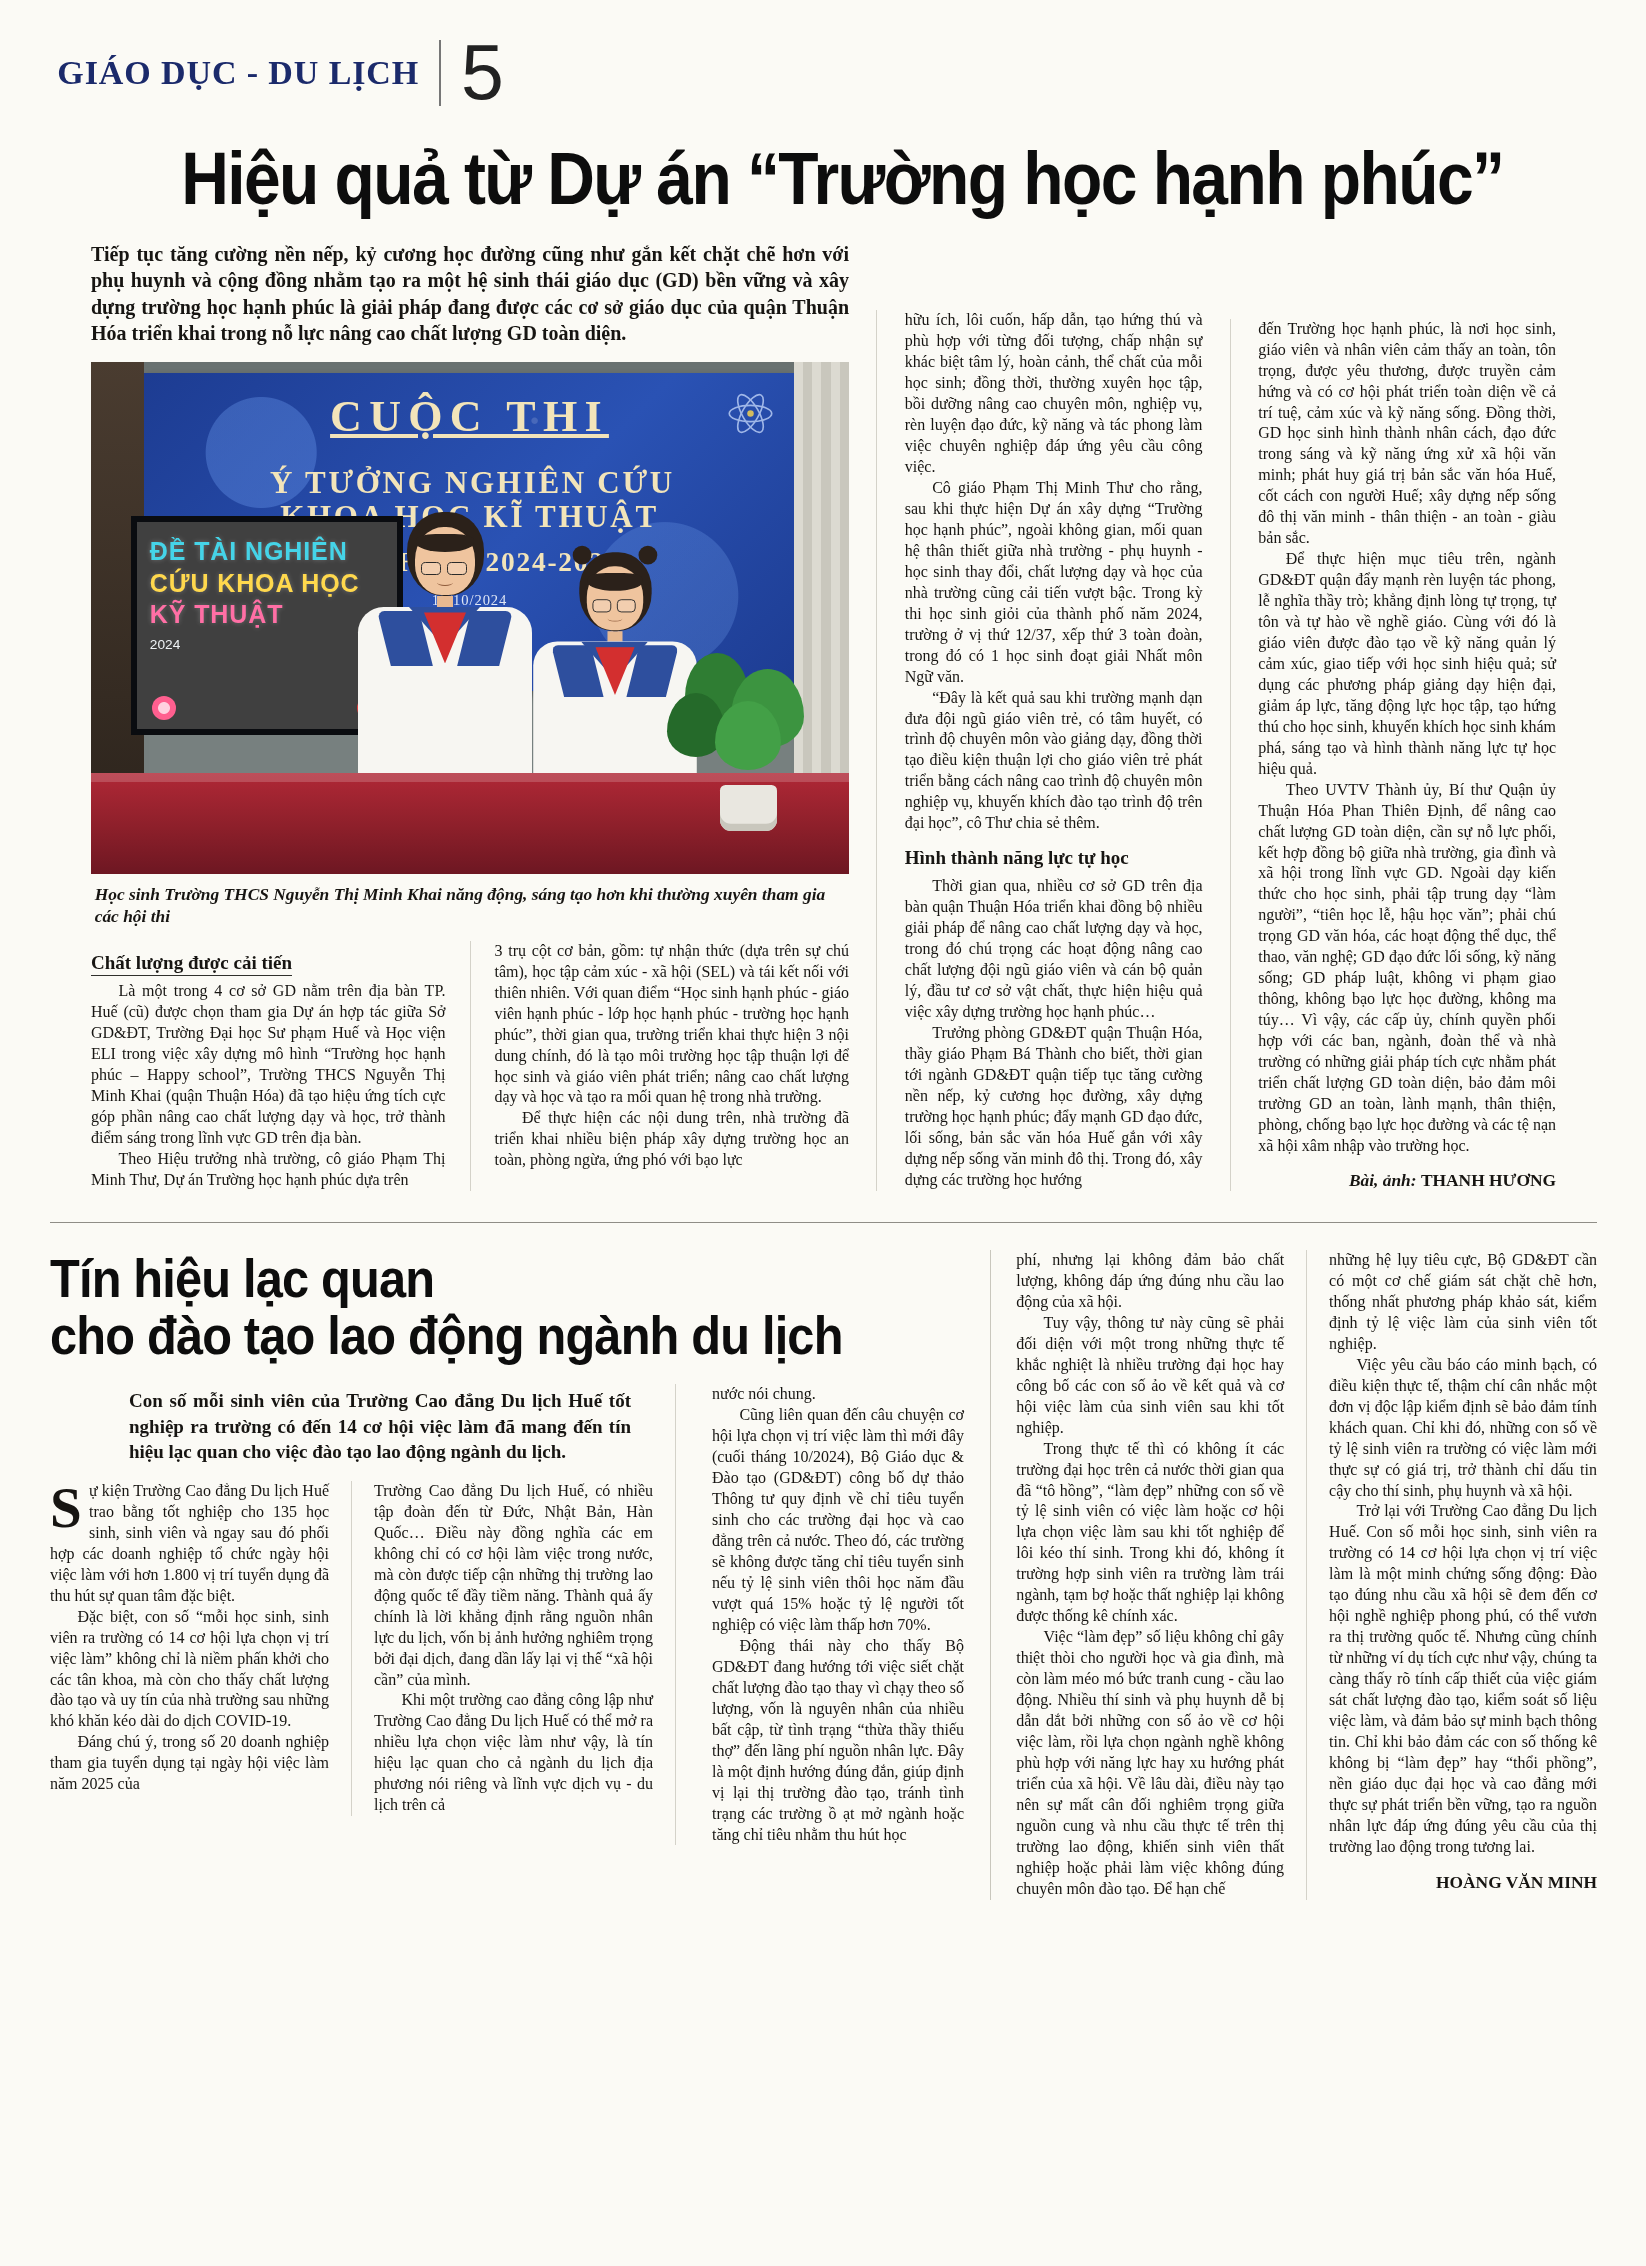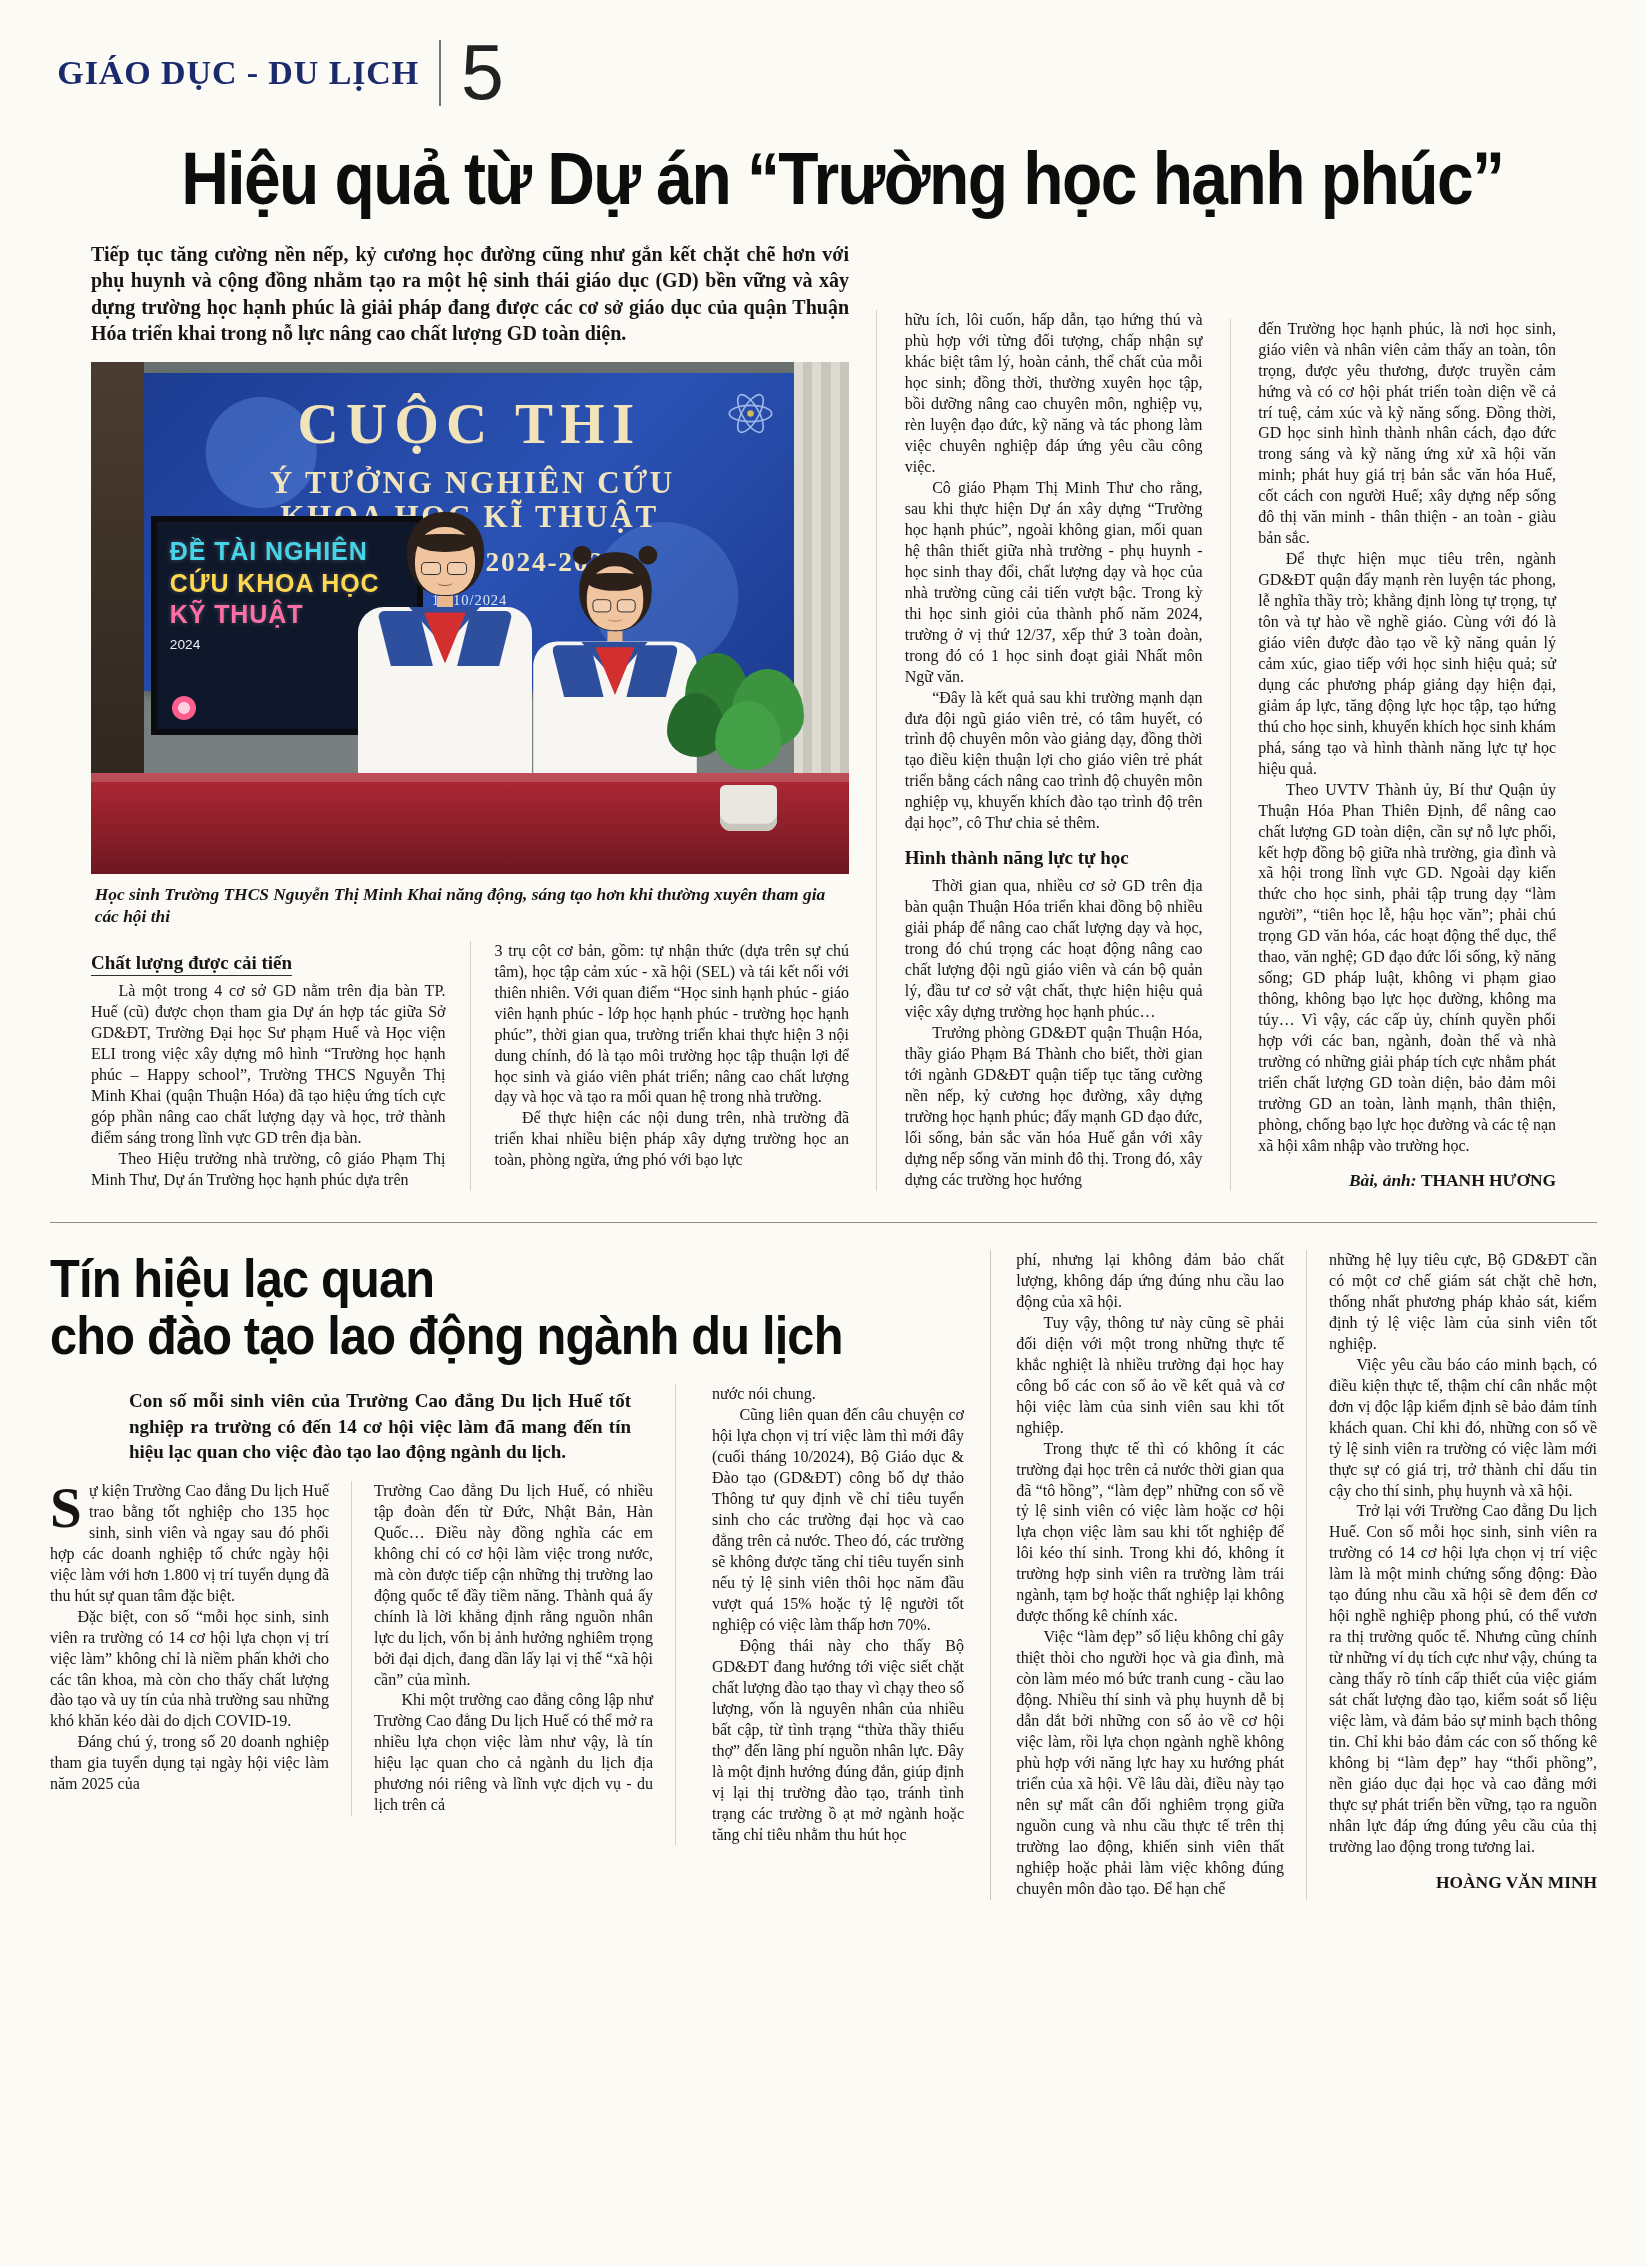--- a/index.html
+++ b/index.html
@@ -54,32 +54,32 @@
   .ph-banner { position:absolute; left:53px; top:11px; width:651px; height:318px; z-index:1;
     background:
       radial-gradient(circle at 18% 25%, rgba(120,170,255,.30) 0 55px, rgba(120,170,255,0) 56px),
       radial-gradient(circle at 80% 70%, rgba(130,180,255,.22) 0 73px, rgba(130,180,255,0) 74px),
       radial-gradient(circle at 60% 15%, rgba(255,255,255,.15) 0 2.7px, rgba(255,255,255,0) 3.7px),
       radial-gradient(circle at 35% 80%, rgba(255,255,255,.15) 0 2.7px, rgba(255,255,255,0) 3.7px),
       linear-gradient(135deg,#1d3c92 0%, #2a52b4 55%, #1d3c92 100%);
     box-shadow:0 3.7px 9.1px rgba(0,0,0,.35); }
   .bn-line { position:absolute; left:0; right:0; text-align:center; color:#f2e4ba; font-weight:bold;
              font-family:"Liberation Serif","DejaVu Serif",serif; }
-  .bn-l1 { top:18.3px;  font-size:57px; letter-spacing:7.3px; }
+  .bn-l1 { top:18.3px;  font-size:44px; letter-spacing:7.3px;text-decoration:underline; }
   .bn-l2 { top:92px;  font-size:31px; letter-spacing:2.7px;padding-left:6px; }
   .bn-l3 { top:126px; font-size:31px; letter-spacing:2.7px; }
   .bn-l4 { top:174px; font-size:27.4px; letter-spacing:1.8px; }
   .bn-date { top:219px; font-size:14.6px; color:#dfe6f5; font-weight:normal; letter-spacing:0.9px; }
   .atom { position:absolute; right:20px; top:16.4px; width:49px; height:49px; opacity:.8; }
   .ph-wall-left { position:absolute; left:0; top:0; width:53px; height:429px; z-index:2;
                   background:linear-gradient(180deg,#4a3c30,#2f261e); }
   .ph-curtain { position:absolute; right:0; top:0; width:55px; height:429px; z-index:2;
                 background:repeating-linear-gradient(90deg,#dcdad1 0 9.1px,#c9c7bd 9.1px 18.3px); }
-  .ph-screen { position:absolute; left:60px; top:154px; width:272px; height:219px; z-index:3;
-               background:#0f172a; border:6.4px solid #0a0c10; padding:14.6px 12.8px; }
+  .ph-screen { position:absolute; left:40px; top:154px; width:272px; height:219px; z-index:3;
+               background:#404040; border:6.4px solid #0a0c10; padding:14.6px 12.8px; }
   .sc-line { font-family:"Liberation Sans","DejaVu Sans",sans-serif; font-weight:bold; font-size:25px;
              letter-spacing:0.9px; line-height:1.25; text-shadow:0 0 5.5px rgba(255,255,255,.25); }
   .sc-l1 { color:#45d4e8; } .sc-l2 { color:#ffd84d; } .sc-l3 { color:#ff6fa5; }
   .sc-year { color:#eef2f5; font-size:13.7px; margin-top:7.3px; font-family:"Liberation Sans",sans-serif; }
   .flower { position:absolute; bottom:9.1px; width:24px; height:24px; border-radius:50%;
             background:radial-gradient(circle,#ffd1e0 0 5.5px,#ff5f8f 6.4px 12px); }
   .f1 { left:14.6px; } .f2 { right:16.4px; background:radial-gradient(circle,#ffe9a8 0 5.5px,#e33b3b 6.4px 12px); }
 
   .person { position:absolute; width:174px; z-index:4; }
   .pers-1 { left:267px; top:154px; }

